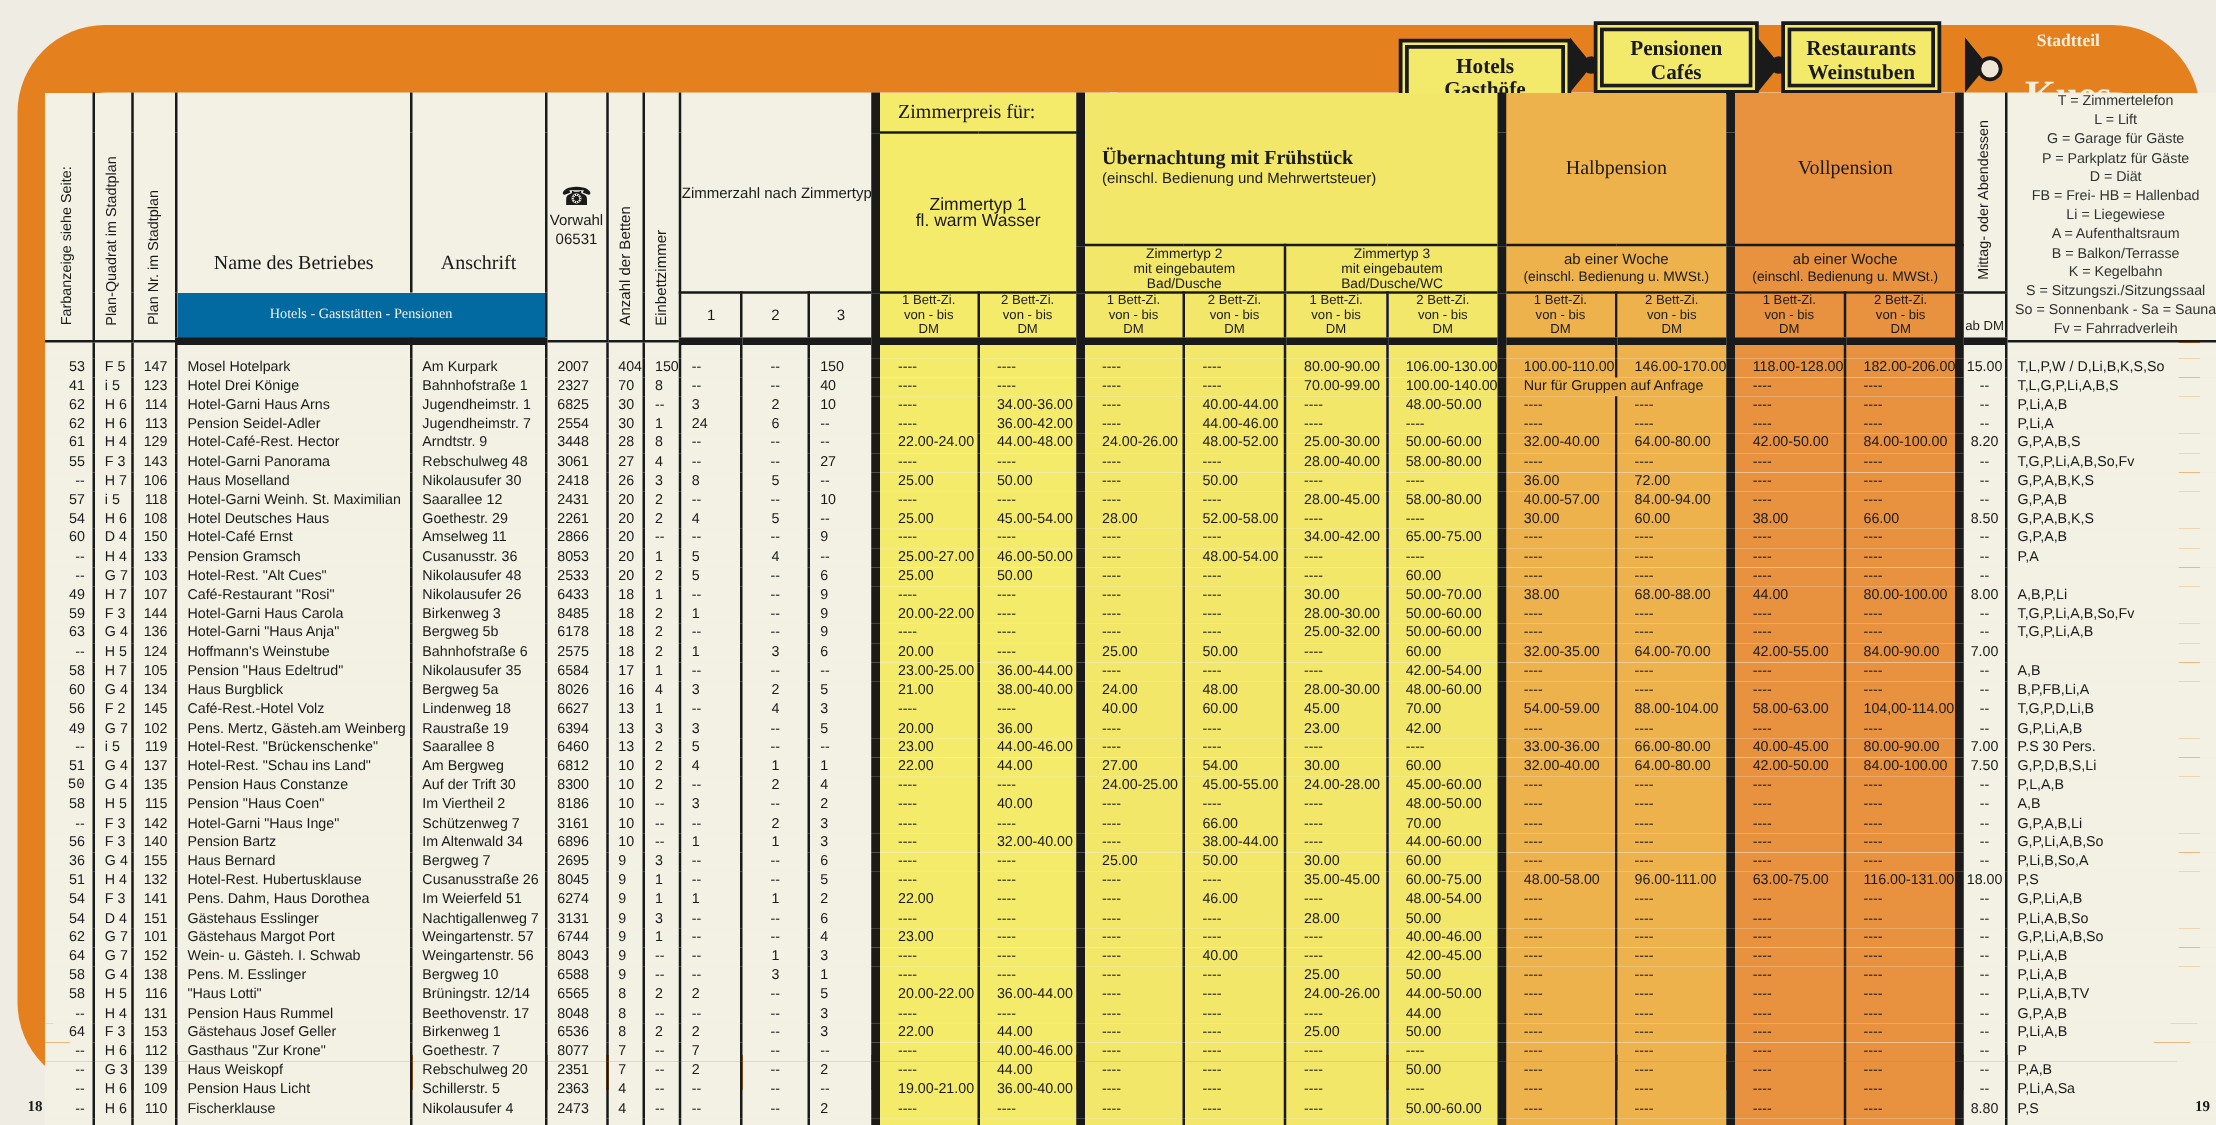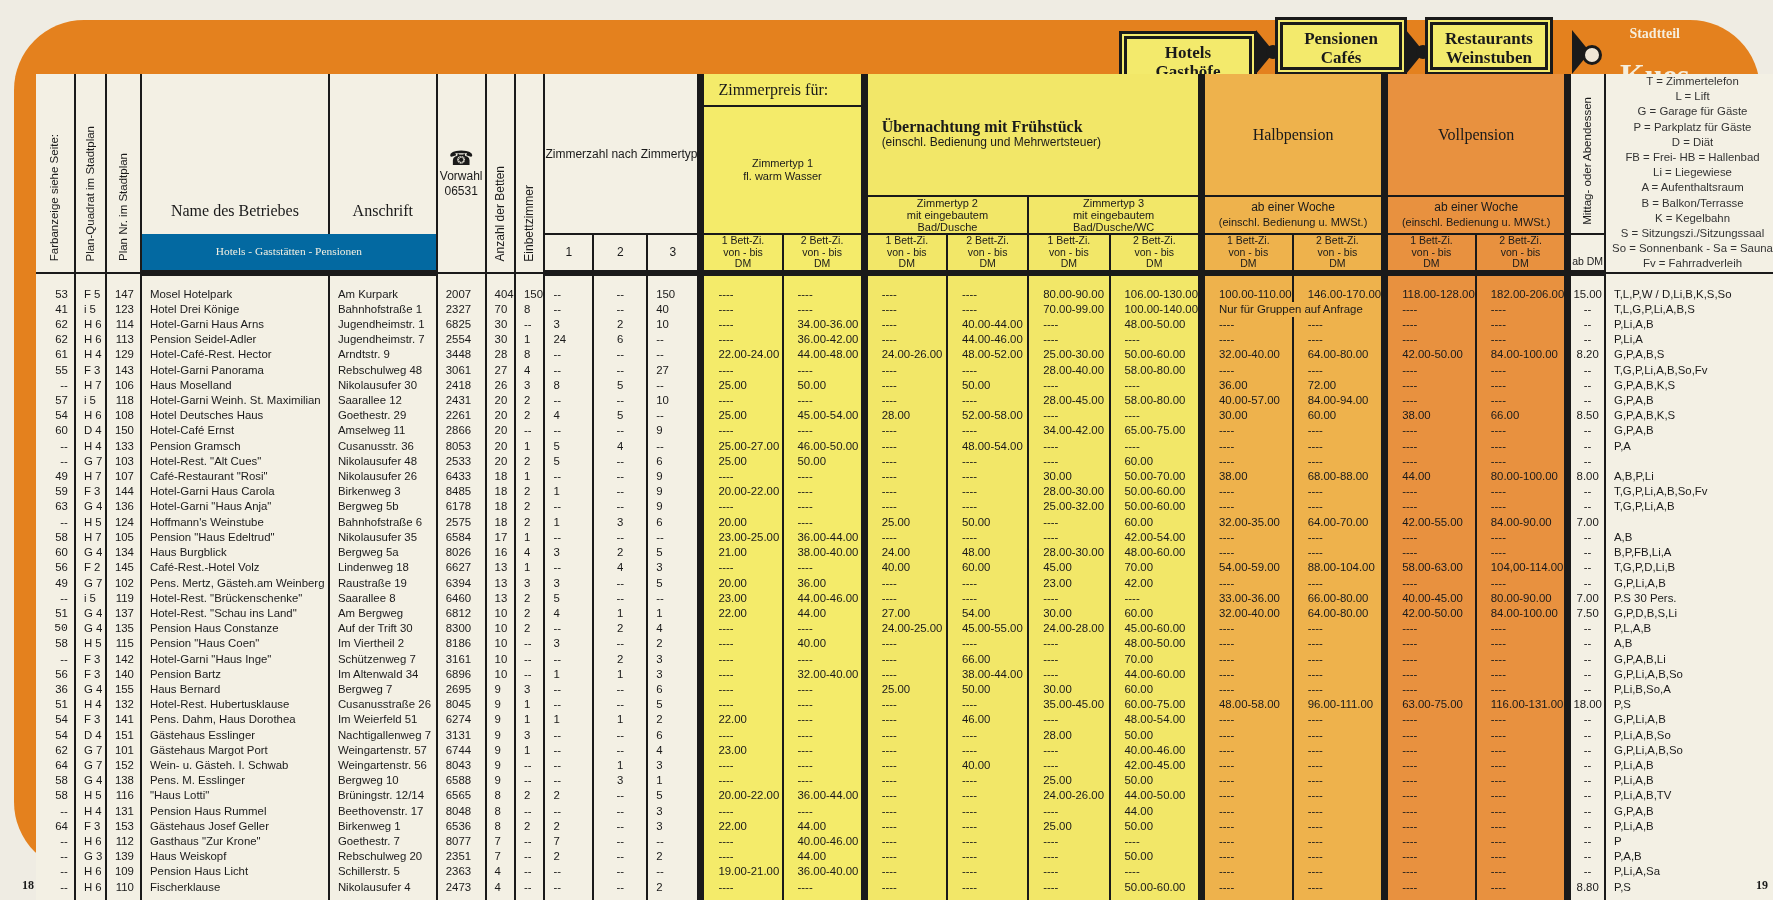--- a/index.html
+++ b/index.html
@@ -141,21 +141,21 @@
         <div>Li =  Liegewiese</div>
         <div>A  =  Aufenthaltsraum</div>
         <div>B  =  Balkon/Terrasse</div>
         <div>K  =  Kegelbahn</div>
         <div>S  =  Sitzungszi./Sitzungssaal</div>
         <div>So =  Sonnenbank - Sa = Sauna</div>
         <div>Fv =  Fahrradverleih</div>
       </th>
     </tr>
     <tr style="height:16px;">
-      <th colspan="2" rowspan="2" class="y1 thick-l" style="font-size:11px; line-height:13px;">
+      <th colspan="2" rowspan="2" class="y1 thick-l" style="font-size:14px; line-height:13px;">
         <div>Zimmertyp 1</div>
         <div>fl. warm Wasser</div>
       </th>
     </tr>
     <tr style="height:32px;">
       <th colspan="2" class="y2 thick-l" style="font-size:11px; line-height:12px;">
         <div>Zimmertyp 2</div>
         <div>mit eingebautem</div>
         <div>Bad/Dusche</div>
       </th>

